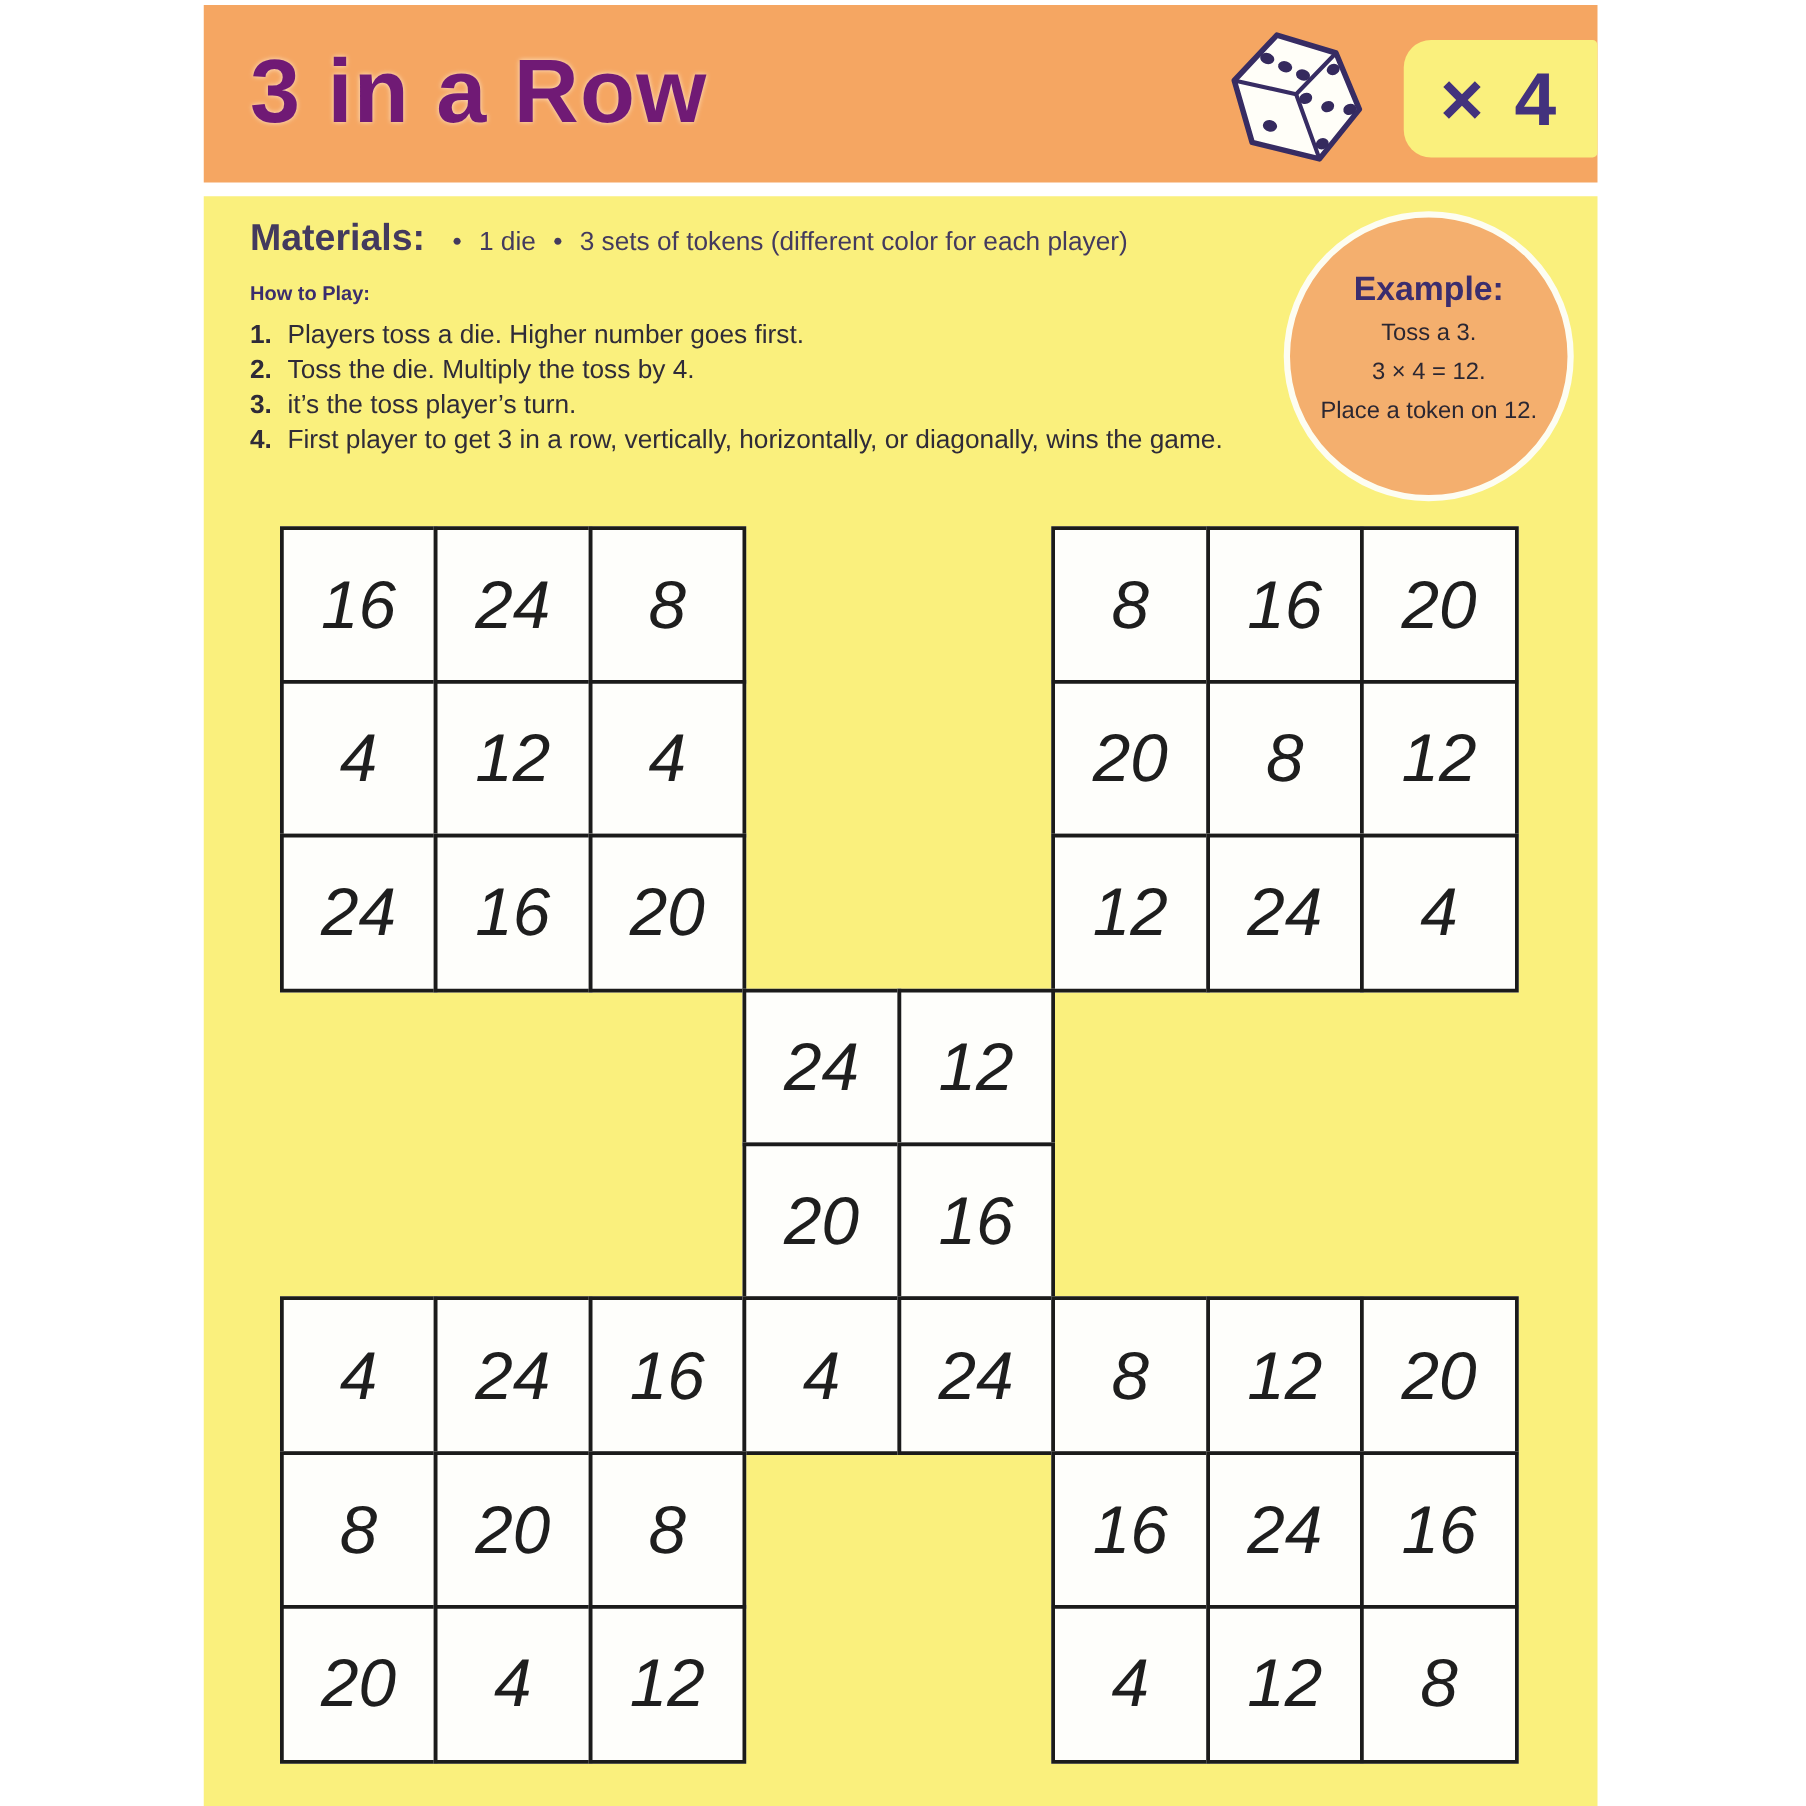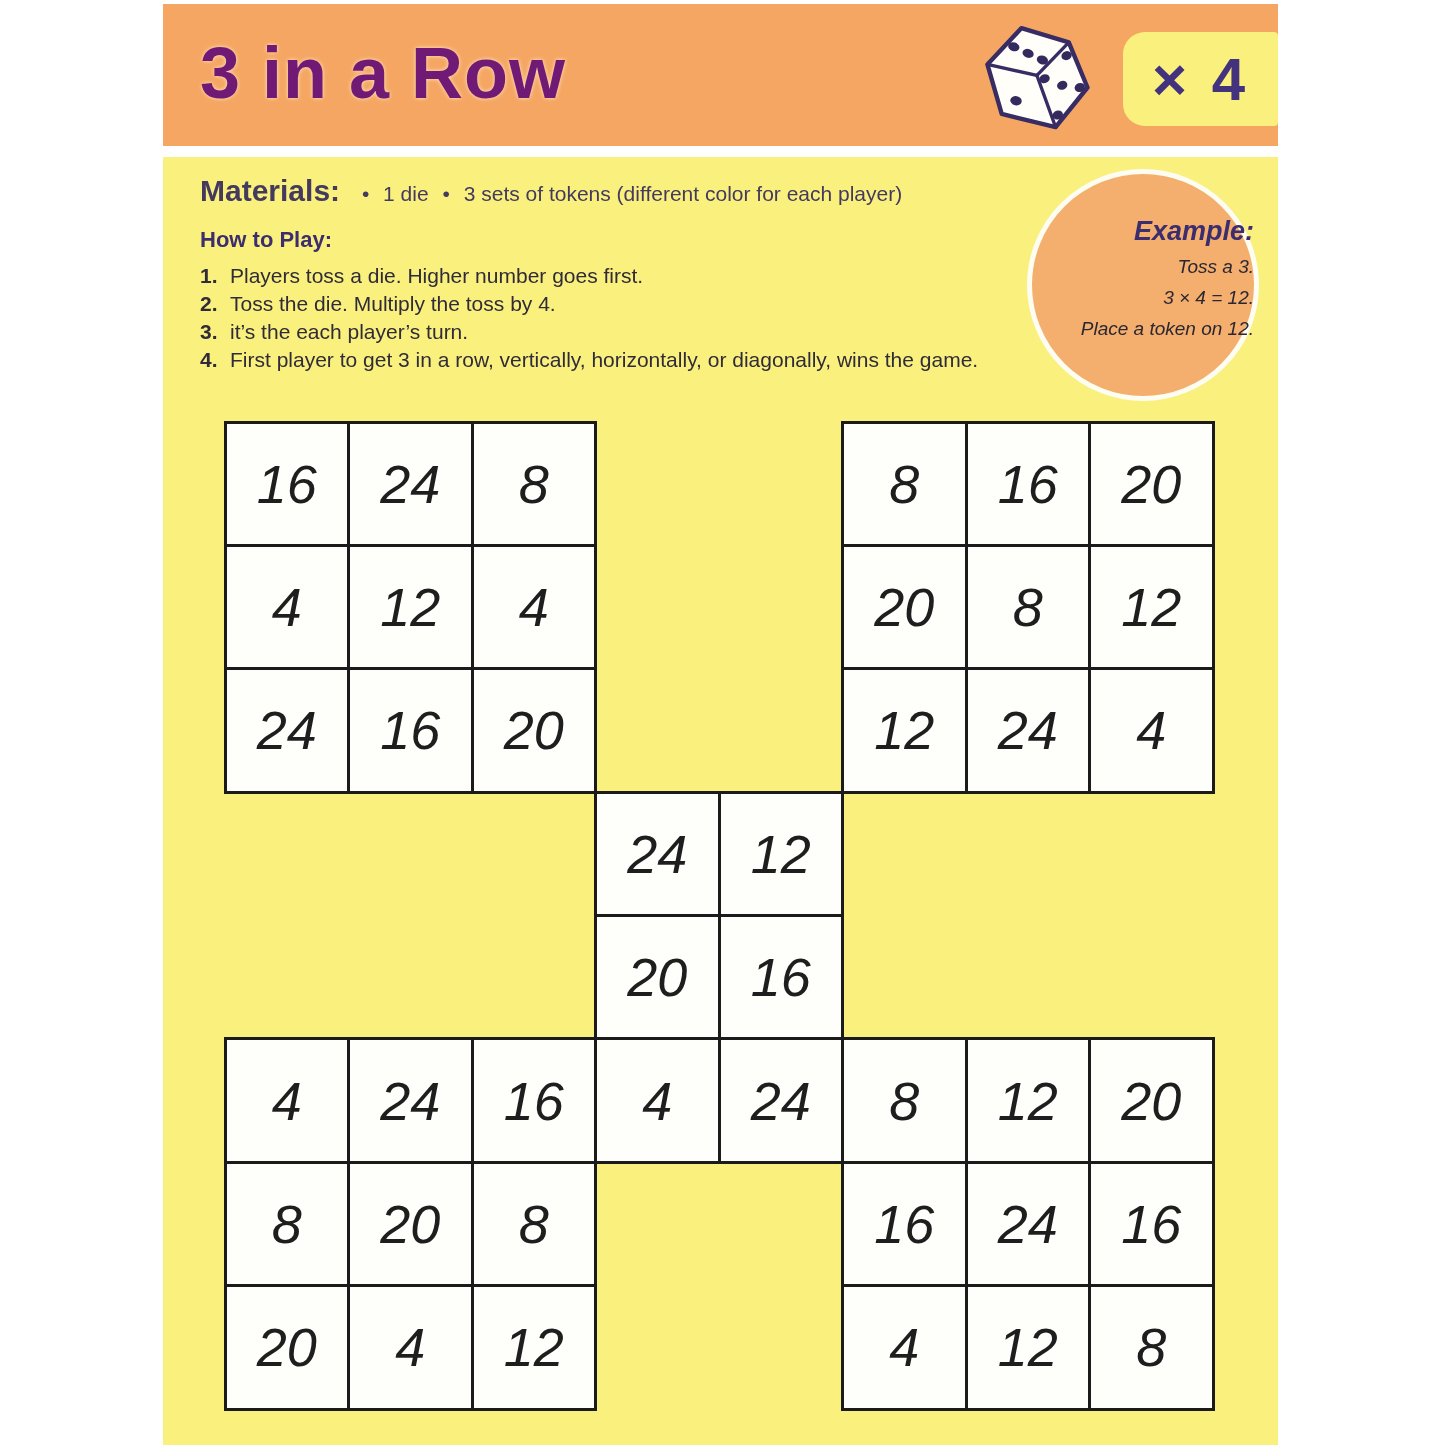--- a/index.html
+++ b/index.html
@@ -32,28 +32,28 @@
     background:#FAF07D; color:#2F2B38;
   }
   .materials {
     position:absolute; left:37px; top:17px; font-size:21px; color:#433A5E;
     white-space:nowrap;
   }
   .materials b, .howto-label, .example-label { color:#3B2D6E; }
   .materials .lbl { font-size:30px; font-weight:bold; margin-right:8px; }
   .materials .dot { margin:0 8px; }
   .howto { position:absolute; left:37px; top:70px; width:830px; }
-  .howto-label { font-size:22px; font-weight:bold; margin-bottom:9px; }
+  .howto-label { font-size:16px; font-weight:bold; margin-bottom:9px; }
   .step { display:flex; font-size:21px; line-height:28px; }
   .step-num { width:30px; flex:none; font-weight:bold; }
   
   .example {
     position:absolute; left:864px; top:12px; width:232px; height:232px;
     background:#F4AF6E; border:5px solid #FDFDF2; border-radius:50%;
-    text-align:right; padding-top:42px; color:#2B2732;font-style:italic;
+    text-align:center; padding-top:42px; color:#2B2732;
   }
   .example-label { font-size:27px; font-weight:bold; margin-bottom:4px; }
   .example-line { font-size:19px; line-height:31px; }
   
   .board {
     position:absolute; left:62px; top:265px;
     display:grid;
     grid-template-columns:repeat(8,123.5px);
     grid-template-rows:repeat(8,123.4px);
     font-style:italic;
@@ -115,21 +115,21 @@
         <span class="step-num">1.</span>
         <div>Players toss a die. Higher number goes first.</div>
       </div>
       <div class="step">
         <span class="step-num">2.</span>
         <div>Toss the die. Multiply the toss by 4.</div>
       </div>
       <div class="step">
         <span class="step-num">3.</span>
         <div>
-          <div>it’s the each player’s turn.</div>
+          <div>it’s the toss player’s turn.</div>
         </div>
       </div>
       <div class="step">
         <span class="step-num">4.</span>
         <div>First player to get 3 in a row, vertically, horizontally, or diagonally, wins the game.</div>
       </div>
     </div>
 
     <div class="example">
       <div class="example-label">Example:</div>

